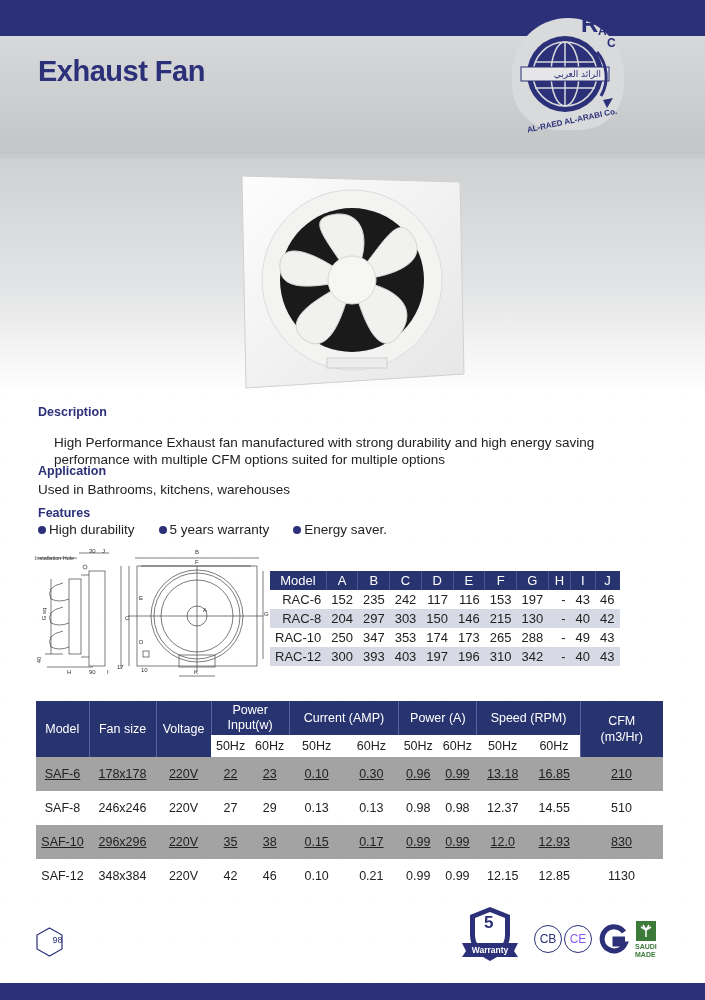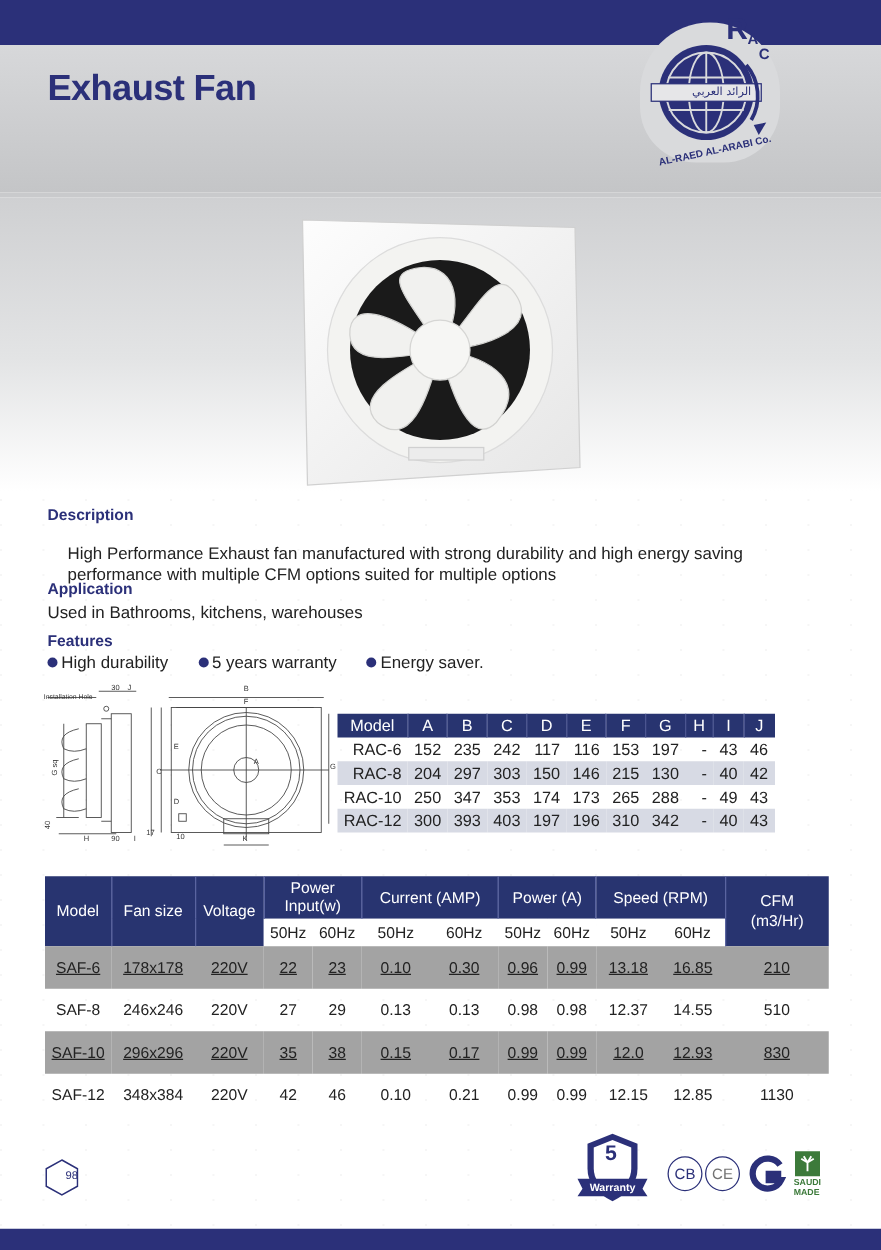--- a/index.html
+++ b/index.html
@@ -404,21 +404,21 @@
     <path d="M2 38 L58 38 L54 46 L58 52 L2 52 L6 46 Z" fill="#2b3079"></path>
   </svg>
   <span style="position:absolute;left:24px;top:8px;font-size:17px;font-weight:bold;color:#2b3079;">5</span>
   <span style="position:absolute;left:10px;top:40px;width:40px;text-align:center;font-size:8.5px;font-weight:bold;color:#fff;">Warranty</span>
 
   <div style="position:absolute;left:74px;top:20px;width:28px;height:28px;border:1px solid #2b3079;border-radius:50%;display:flex;align-items:center;justify-content:center;">
     <span style="font-size:12px;color:#2b3079;">CB</span>
   </div>
 
   <div style="position:absolute;left:104px;top:20px;width:28px;height:28px;border:1px solid #2b3079;border-radius:50%;display:flex;align-items:center;justify-content:center;">
-    <span style="font-size:12px;color:#737373;">CE</span>
+    <span style="font-size:12px;color:#8b5cf6;">CE</span>
   </div>
 
   <svg width="30" height="30" viewBox="0 0 30 30" style="position:absolute;left:139px;top:19px;">
     <path d="M25 8 A12 12 0 1 0 26 20 L16 20 L16 15 L26 15" fill="none" stroke="#2b3079" stroke-width="5"></path>
   </svg>
 
   <div style="position:absolute;left:176px;top:16px;width:20px;height:20px;background:#3c7a3a;display:flex;align-items:center;justify-content:center;">
     <svg width="14" height="14" viewBox="0 0 14 14">
       <path d="M7 13 L7 6 M7 6 L2 3 M7 6 L12 3 M7 6 L4 1 M7 6 L10 1" stroke="#fff" stroke-width="1.5" fill="none"></path>
     </svg>

